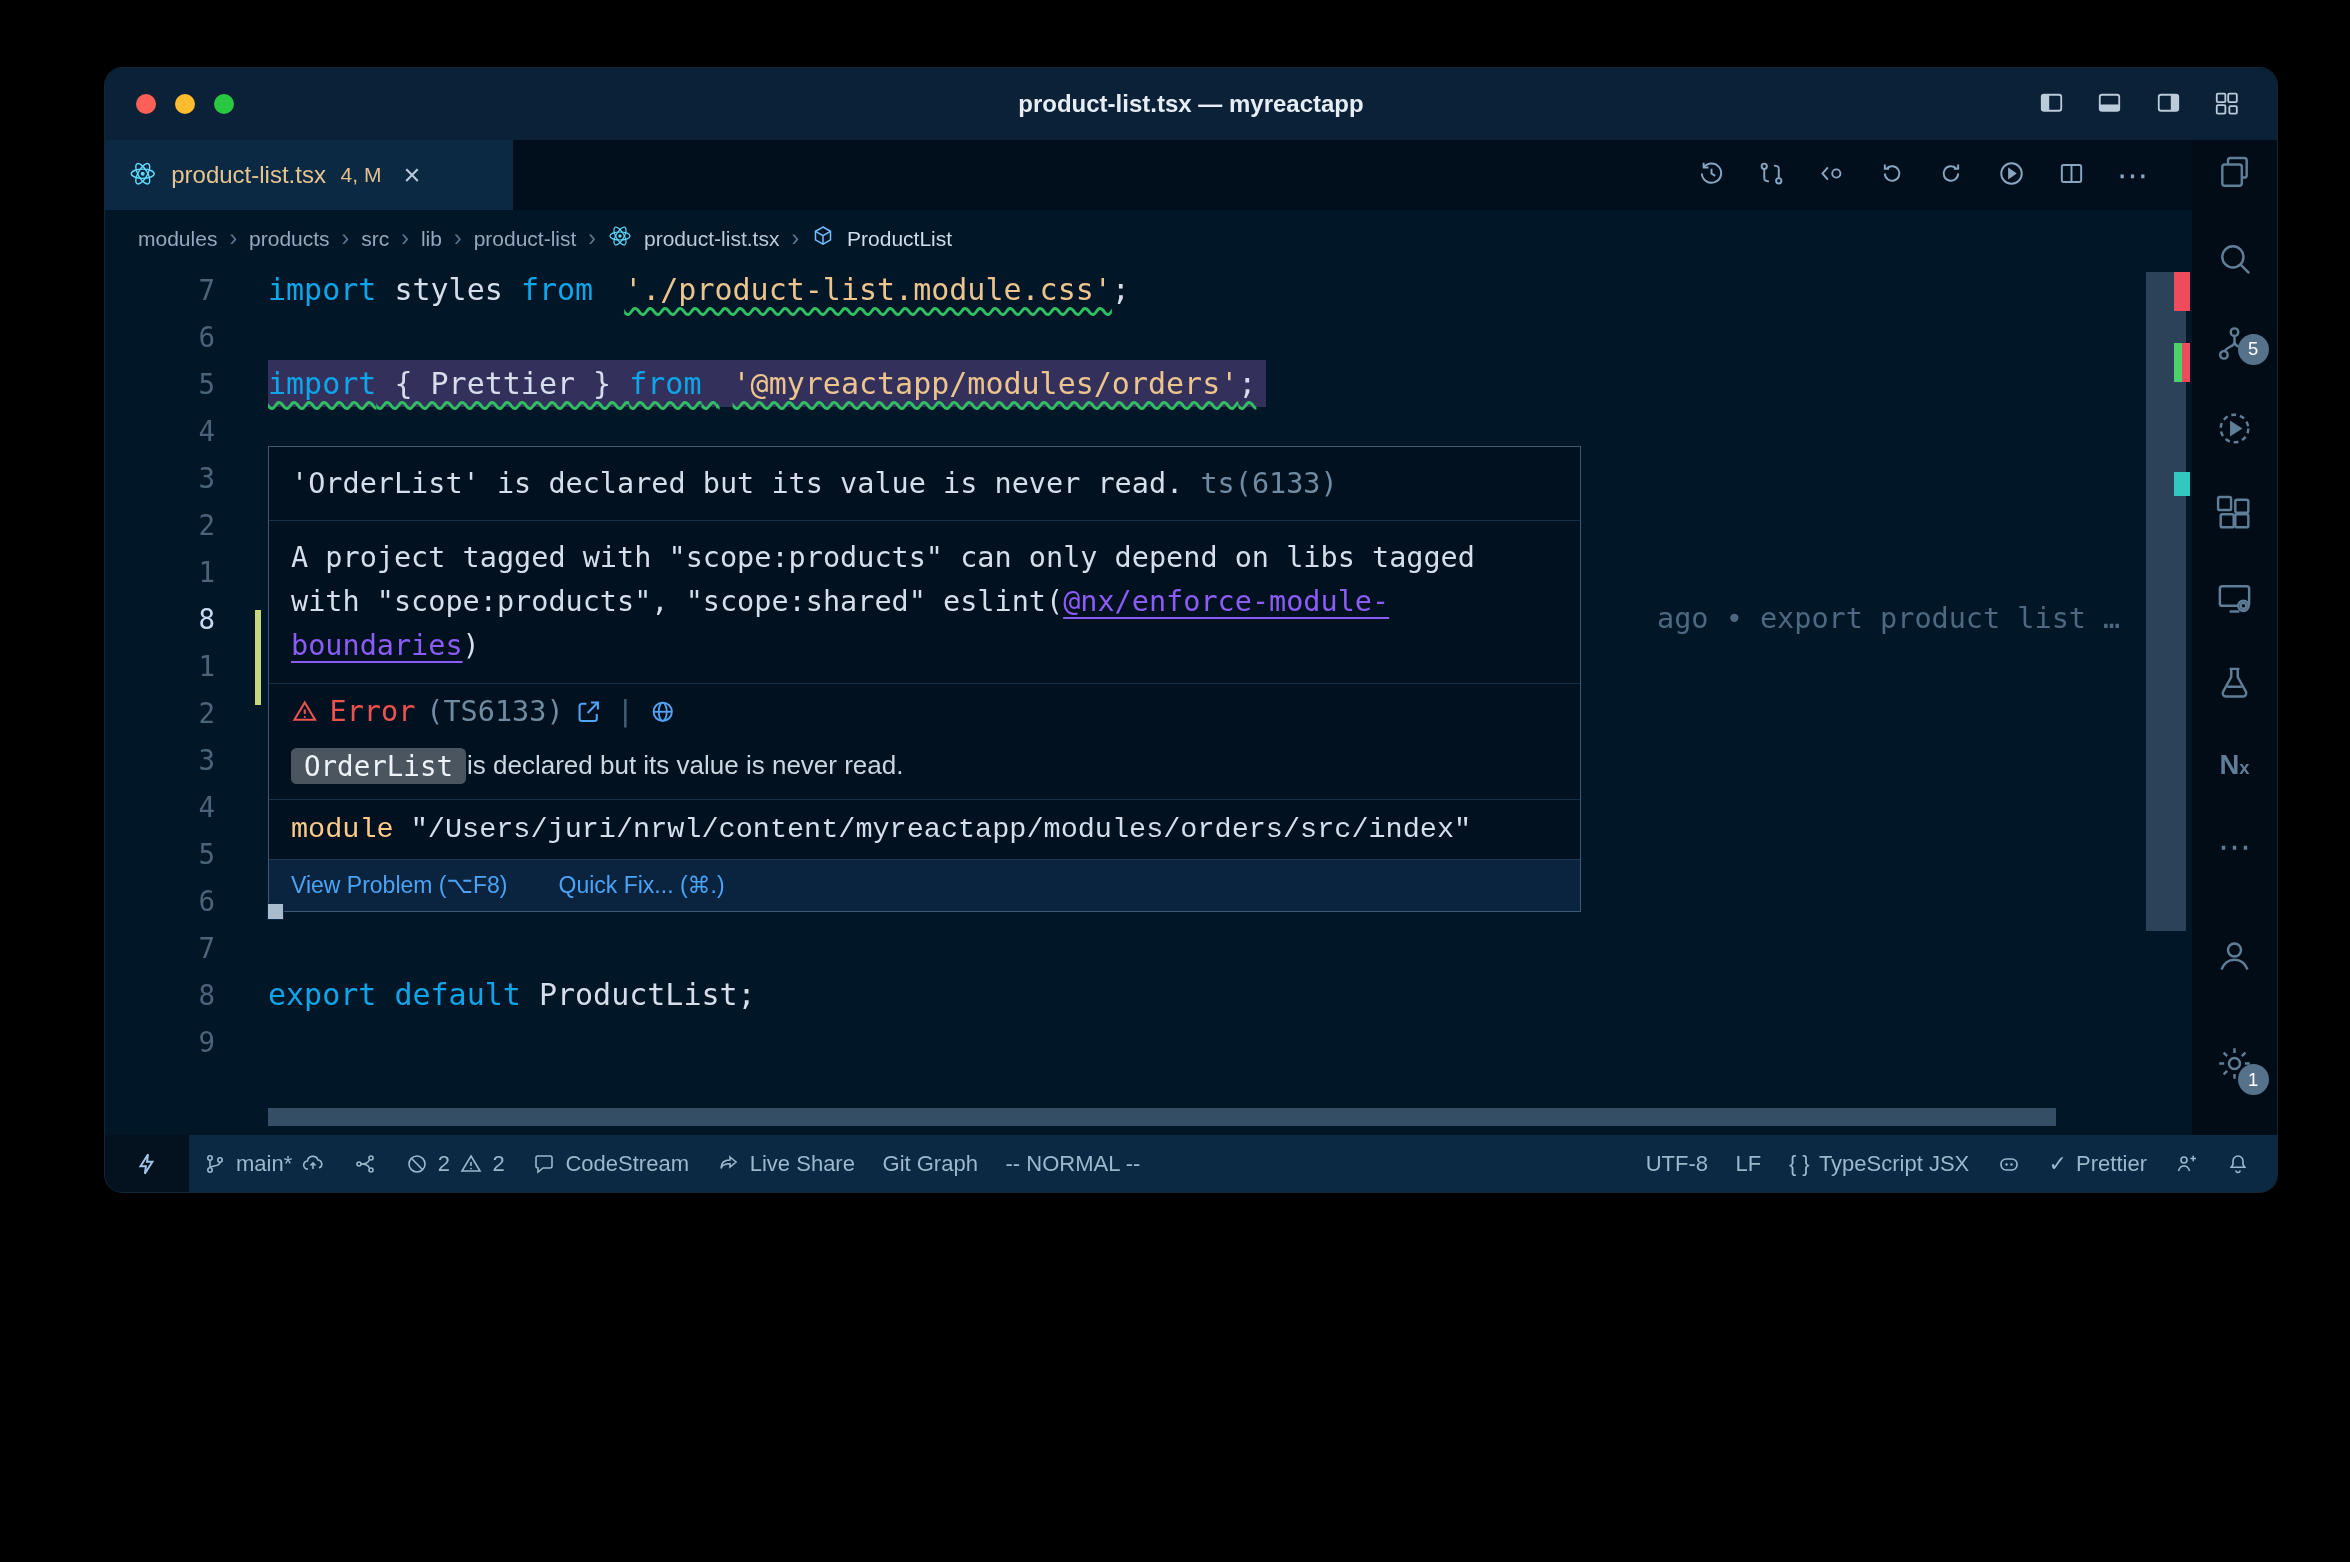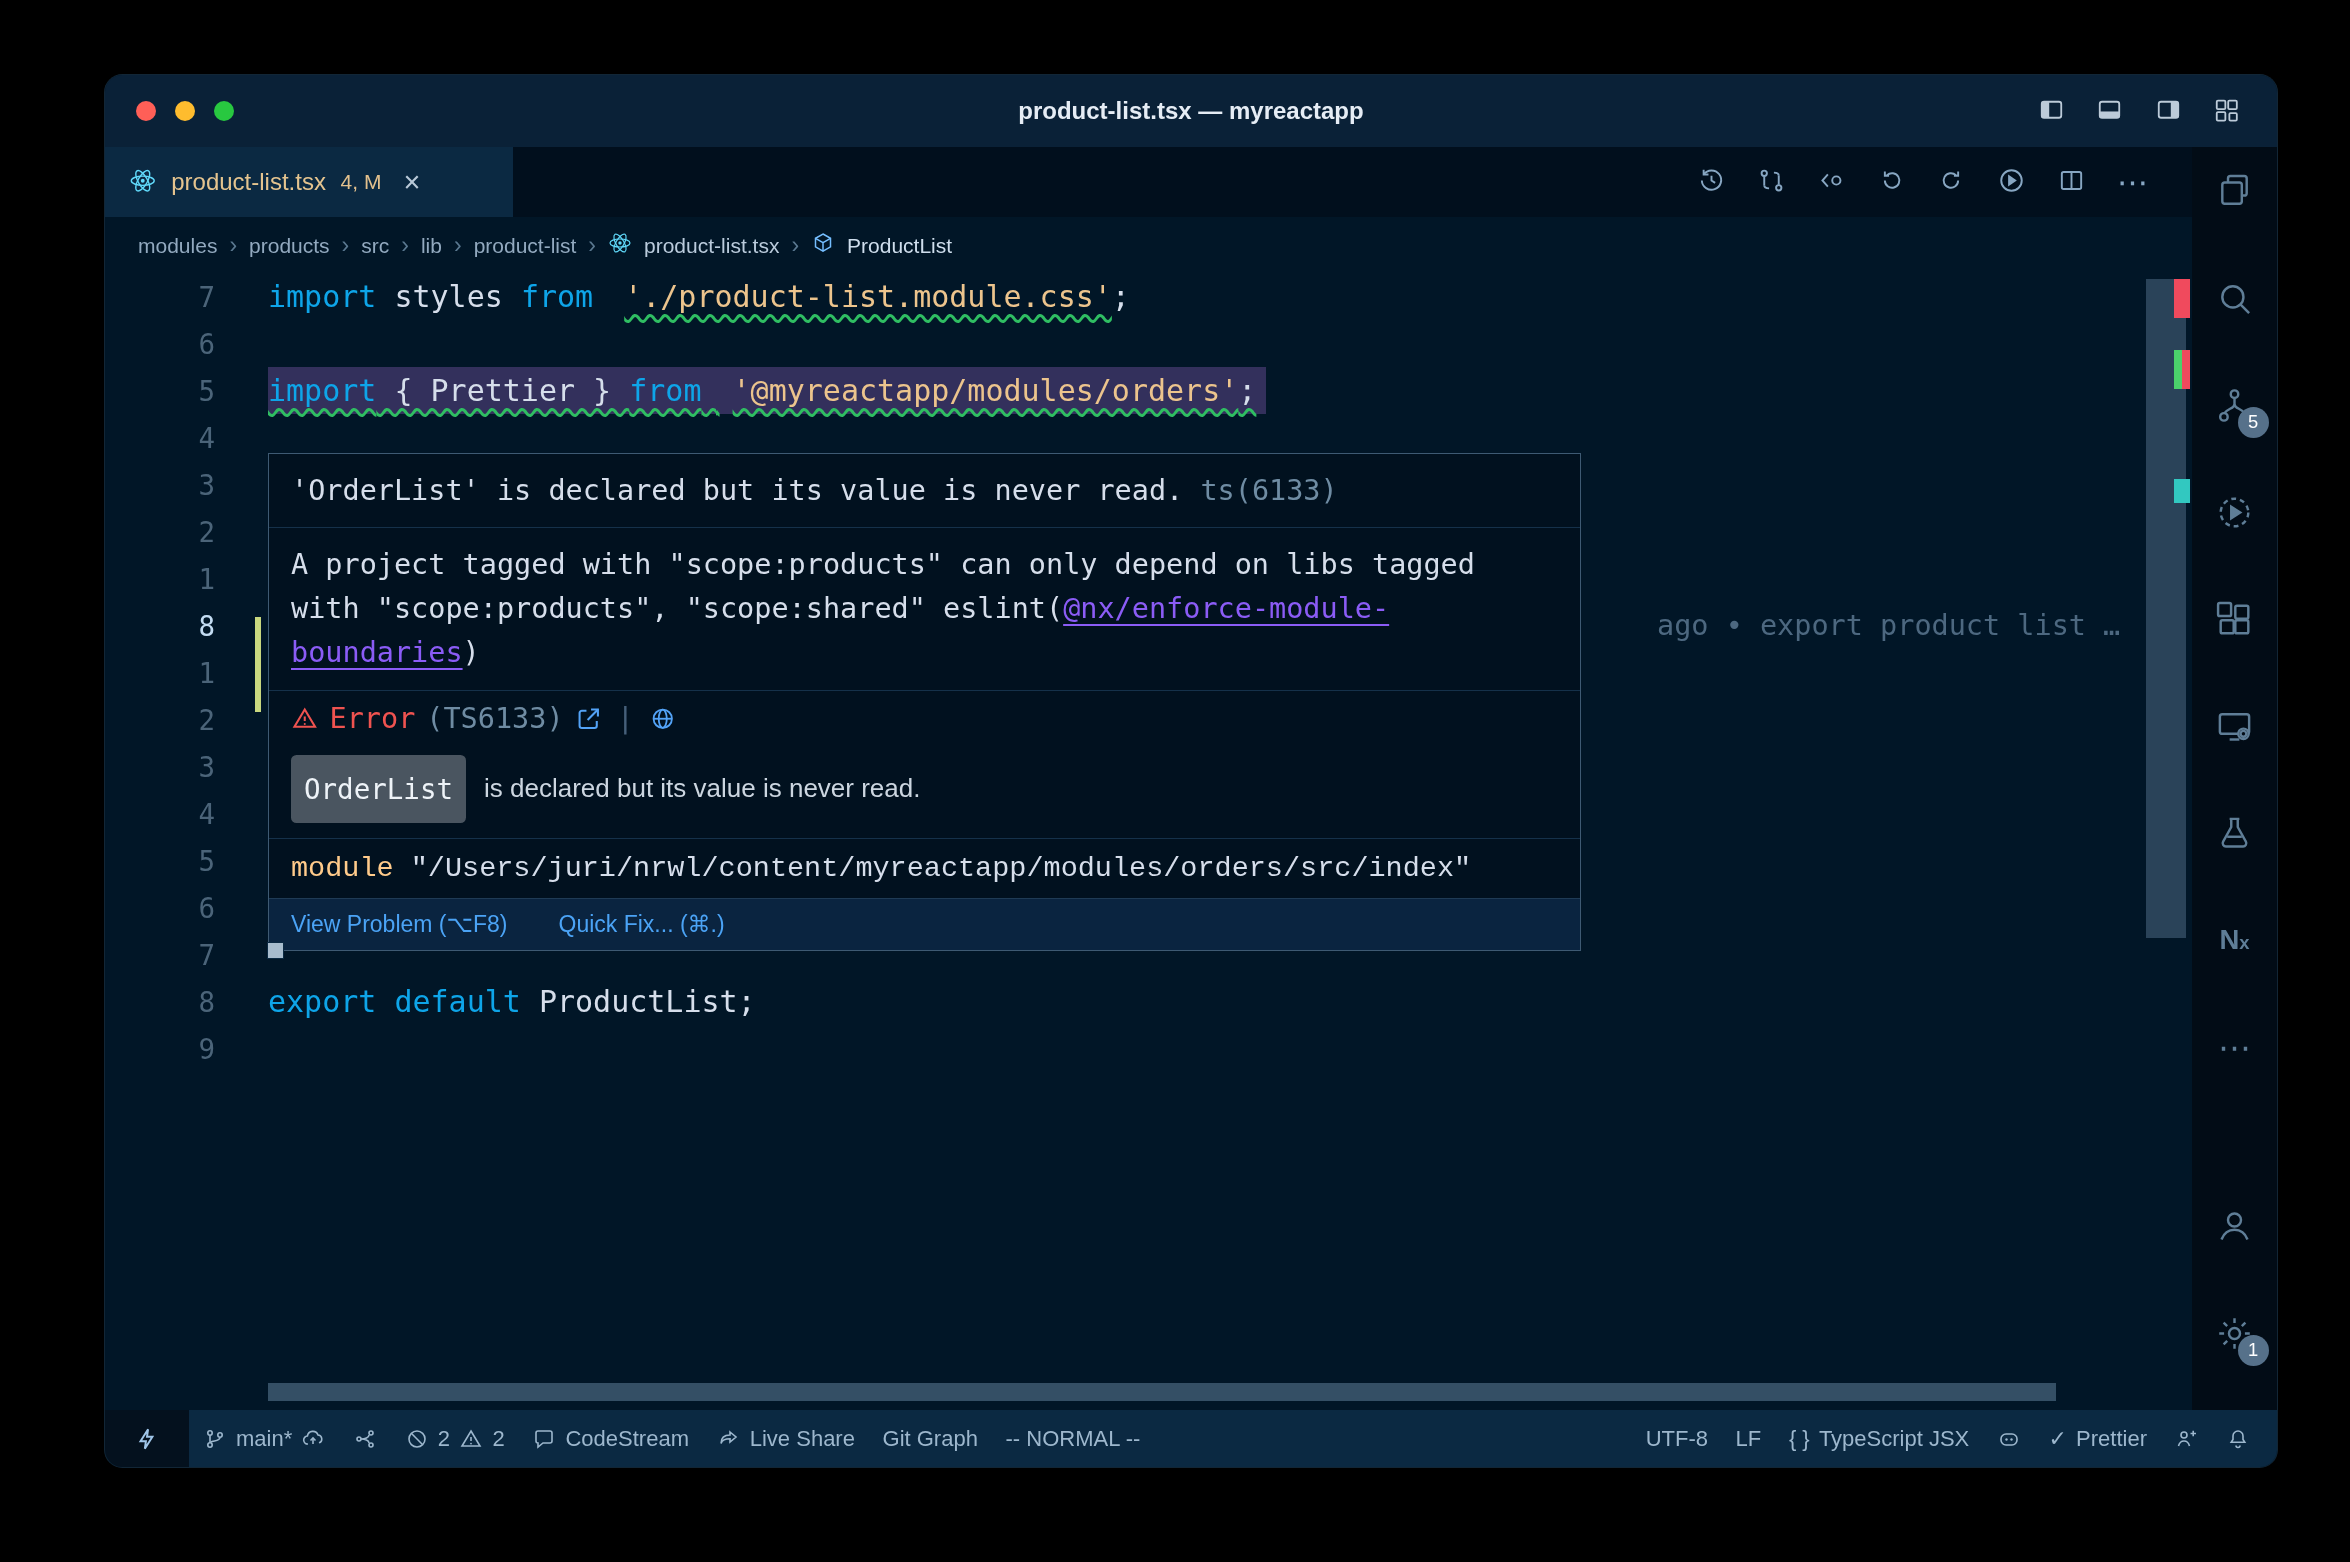--- a/index.html
+++ b/index.html
@@ -1,19 +1,19 @@
 <!DOCTYPE html>
 <html style="font-size:14.7px"><head>
 <meta charset="utf-8">
 <style>
   * { margin:0; padding:0; box-sizing:border-box; }
   html,body { background:#000; }
   .page { position:relative; width:2351px; height:1563px; background:#000; overflow:hidden;
           font-family:"Liberation Sans", sans-serif; }
-  .window { position:absolute; left:104px; top:74px; width:2174px; height:1394px;
+  .window { position:absolute; left:104px; top:67px; width:2174px; height:1126px;
             background:#011627; border-radius:18.4px; overflow:hidden;
             border:0.9px solid rgba(255,255,255,.07); box-shadow:0 37px 110px rgba(0,0,0,.8); }
 
   
   .titlebar { position:relative; height:72px; background:#0a2137; display:flex; align-items:center; }
   .lights { display:flex; gap:19px; padding-left:31px; }
   .light { width:20px; height:20px; border-radius:50%; }
   .l-red{background:#ff5f57;} .l-yel{background:#febc2e;} .l-grn{background:#28c840;}
   .win-title { position:absolute; left:0; right:0; text-align:center; color:#e6edf5;
                font-size:24px; font-weight:700; pointer-events:none; }
@@ -79,22 +79,22 @@
   .hv-dim { color:#6f8ca3; }
   .hv-line { line-height:44px; }
   .hv-link { color:#8b5cf6; text-decoration:underline; text-underline-offset:5.5px; }
   .hv-err-row { display:flex; align-items:center; gap:11px; padding:11px 22px; }
   .hv-err { color:#ef5350; }
   .hv-err-ico { width:27.5px; height:27.5px; color:#ef5350; }
   .hv-blue-ico { width:27.5px; height:27.5px; color:#53a3f7; }
   .hv-pipe { color:#46607a; padding:0 3.7px; }
   .hv-chip-row { padding:9.2px 22px 14.7px; font-family:"Liberation Sans", sans-serif;
                  font-size:26px; color:#ccd6e0; display:flex; align-items:center; }
-  .hv-chip { background:#4a5560; color:#eef3f8; border-radius:5.5px; padding:18px 13px;
-             font-family:"DejaVu Sans Mono", monospace; font-size:27.5px; margin-right:18px; }
+  .hv-chip { background:#4a5560; color:#eef3f8; border-radius:5.5px; padding:2px 13px;
+             font-family:"DejaVu Sans Mono", monospace; font-size:27.5px; margin-right:1px; }
   .hv-mod { padding:13px 22px;font-family:Liberation Mono, monospace; }
   .hv-mod .kw { color:#ffcb8b; }
   .hv-actions { display:flex; gap:51px; padding:12px 22px; background:#0a2440;
                 border-top:1.8px solid #1f3b55; font-family:"Liberation Sans", sans-serif;
                 font-size:23px; color:#4ba3f5; }
   .hv-resize { position:absolute; left:-1.8px; bottom:-9.2px; width:16.5px; height:16.5px;
                background:#a8bccd; border:1.8px solid #0b2942; }
 
   
   .activitybar { position:absolute; right:0; top:72px; bottom:57px; width:85px; background:#020c16;

